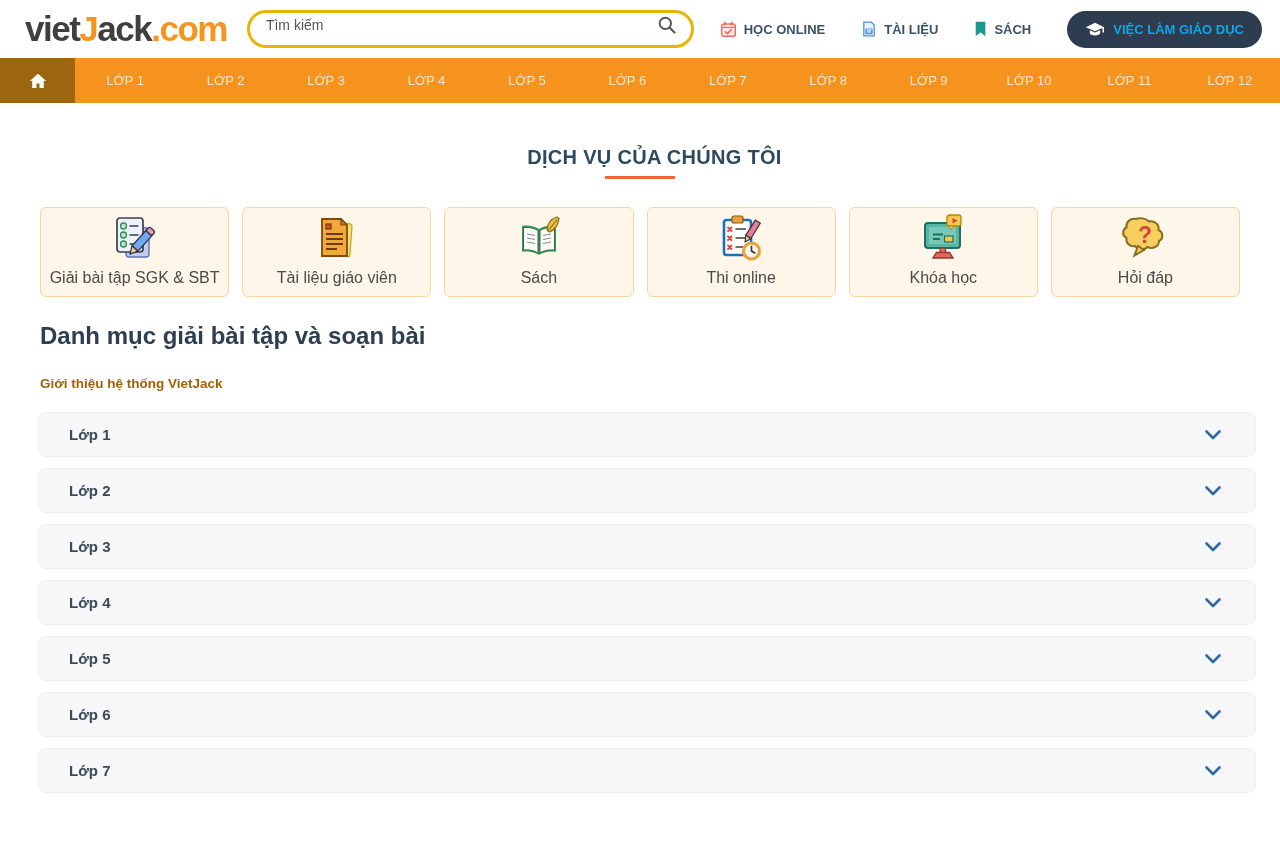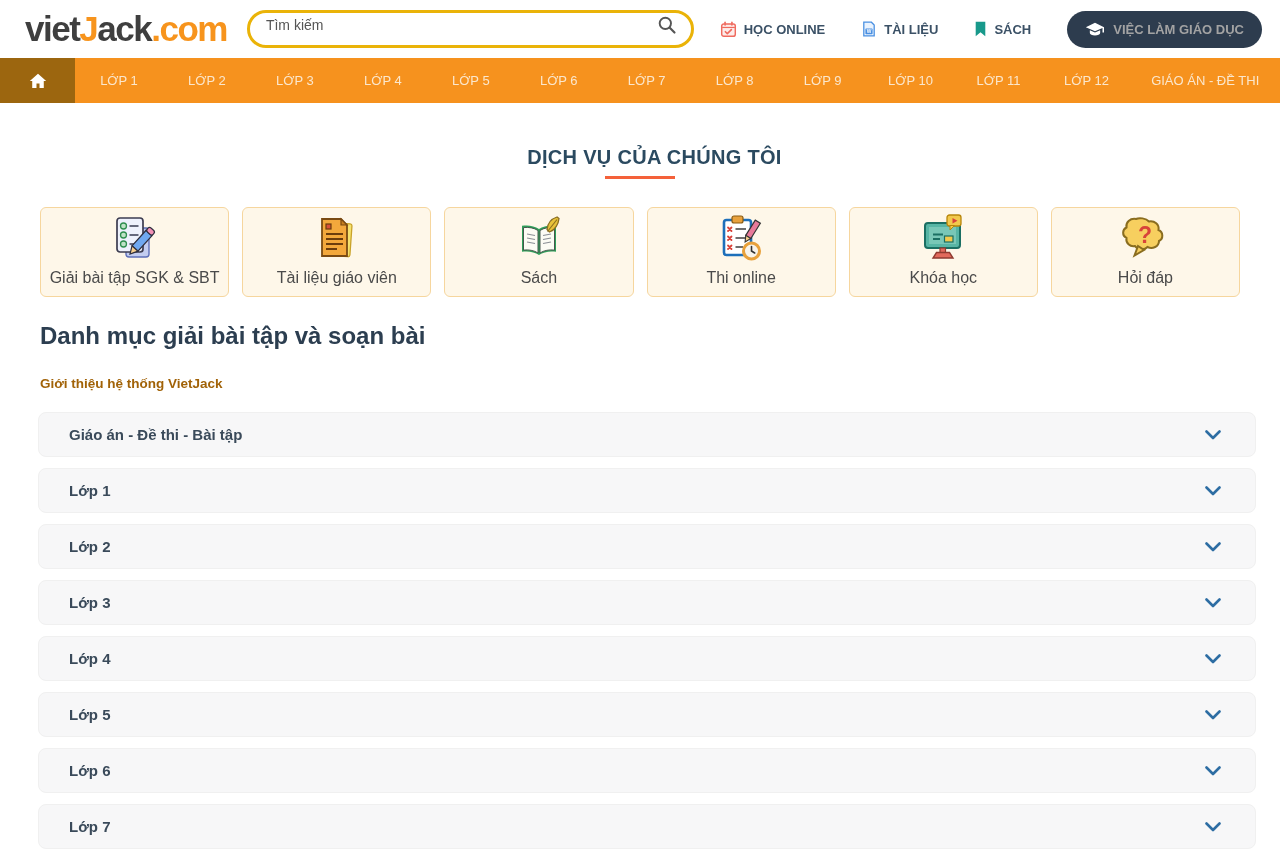--- a/index.html
+++ b/index.html
@@ -12,21 +12,21 @@
   .logo .dark { color:#3f3f3f; }
   .logo .orange { color:#f7941d; }
   .search-box { width:447px; height:38px; margin-left:20px; border:3px solid #eab308;
     border-radius:19px; display:flex; align-items:center; padding:0 14px 8px 16px; background:#fff; }
   .search-box input { flex:1; border:none; outline:none; font-size:14px; color:#333;
     font-family:"Liberation Sans", sans-serif; background:transparent; }
   .search-box input::placeholder { color:#555; opacity:1; }
   .hdr-right { margin-left:auto; display:flex; align-items:center; gap:36px; }
   .hdr-link { display:flex; align-items:center; gap:7px; color:#3b5166; font-weight:bold;
     font-size:13px; cursor:pointer; white-space:nowrap; }
-  .job-btn { background:#2d3c4e; color:#a3a3a3; height:37px; border-radius:19px; border:none;
+  .job-btn { background:#2d3c4e; color:#0ea5e9; height:37px; border-radius:19px; border:none;
     padding:0 18px; display:flex; align-items:center; gap:8px; font-weight:bold; font-size:13px;
     cursor:pointer; font-family:"Liberation Sans", sans-serif; white-space:nowrap; }
 
   
   .navbar { height:45px; background:#f6921e; display:flex; }
   .nav-home { width:75px; background:#9c660f; display:flex; align-items:center; justify-content:center; cursor:pointer; }
   .nav-items { flex:1; display:flex; }
   .nav-item { flex:1; display:flex; align-items:center; justify-content:center; color:#fbe7cd;
     font-size:13px; cursor:pointer; white-space:nowrap; }
   .nav-item.wide { flex:1.7; }
@@ -129,21 +129,20 @@
     <span class="nav-item">LỚP 3</span>
     <span class="nav-item">LỚP 4</span>
     <span class="nav-item">LỚP 5</span>
     <span class="nav-item">LỚP 6</span>
     <span class="nav-item">LỚP 7</span>
     <span class="nav-item">LỚP 8</span>
     <span class="nav-item">LỚP 9</span>
     <span class="nav-item">LỚP 10</span>
     <span class="nav-item">LỚP 11</span>
     <span class="nav-item">LỚP 12</span>
-    <span class="nav-item wide">GIÁO ÁN - ĐỀ THI</span>
   </div>
 </div>
 
 
 <div class="svc-title-wrap">
   <div class="svc-title">DỊCH VỤ CỦA CHÚNG TÔI</div>
   <div class="svc-underline"></div>
 </div>
 
 <div class="cards">
@@ -262,28 +261,20 @@
   </div>
 </div>
 
 
 <h1 class="catalog-heading">Danh mục giải bài tập và soạn bài</h1>
 
 <a class="intro-link">Giới thiệu hệ thống VietJack</a>
 
 <div class="acc-list">
   <div class="acc-row">
-    <span class="acc-label">Giáo án - Đề thi - Bài tập</span>
-    <span class="icon">
-        <svg viewBox="0 0 16 10" width="16" height="10">
-          <path d="M1.5 1.5L8 8l6.5-6.5" fill="none" stroke="#2d6da3" stroke-width="2.6" stroke-linecap="round" stroke-linejoin="round"></path>
-        </svg>
-      </span>
-  </div>
-  <div class="acc-row">
     <span class="acc-label">Lớp 1</span>
     <span class="icon">
         <svg viewBox="0 0 16 10" width="16" height="10">
           <path d="M1.5 1.5L8 8l6.5-6.5" fill="none" stroke="#2d6da3" stroke-width="2.6" stroke-linecap="round" stroke-linejoin="round"></path>
         </svg>
       </span>
   </div>
   <div class="acc-row">
     <span class="acc-label">Lớp 2</span>
     <span class="icon">

